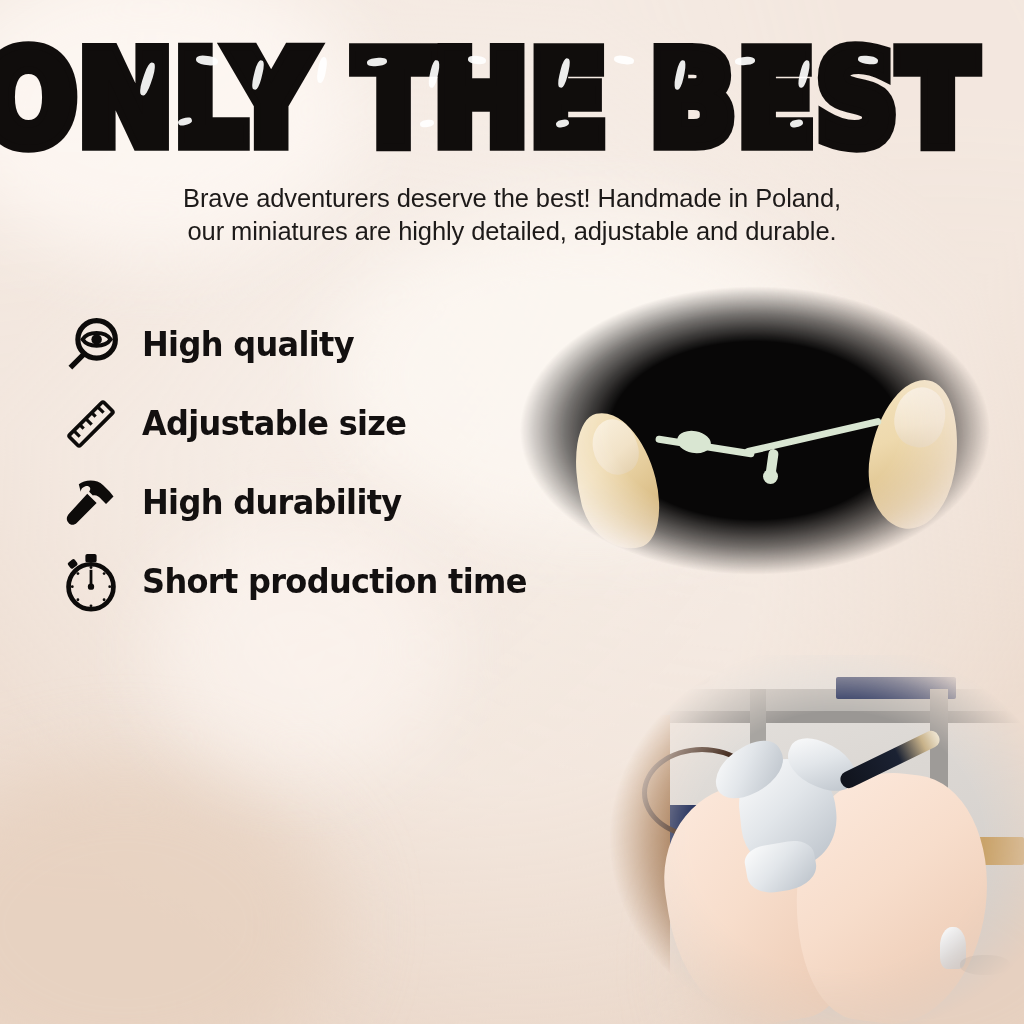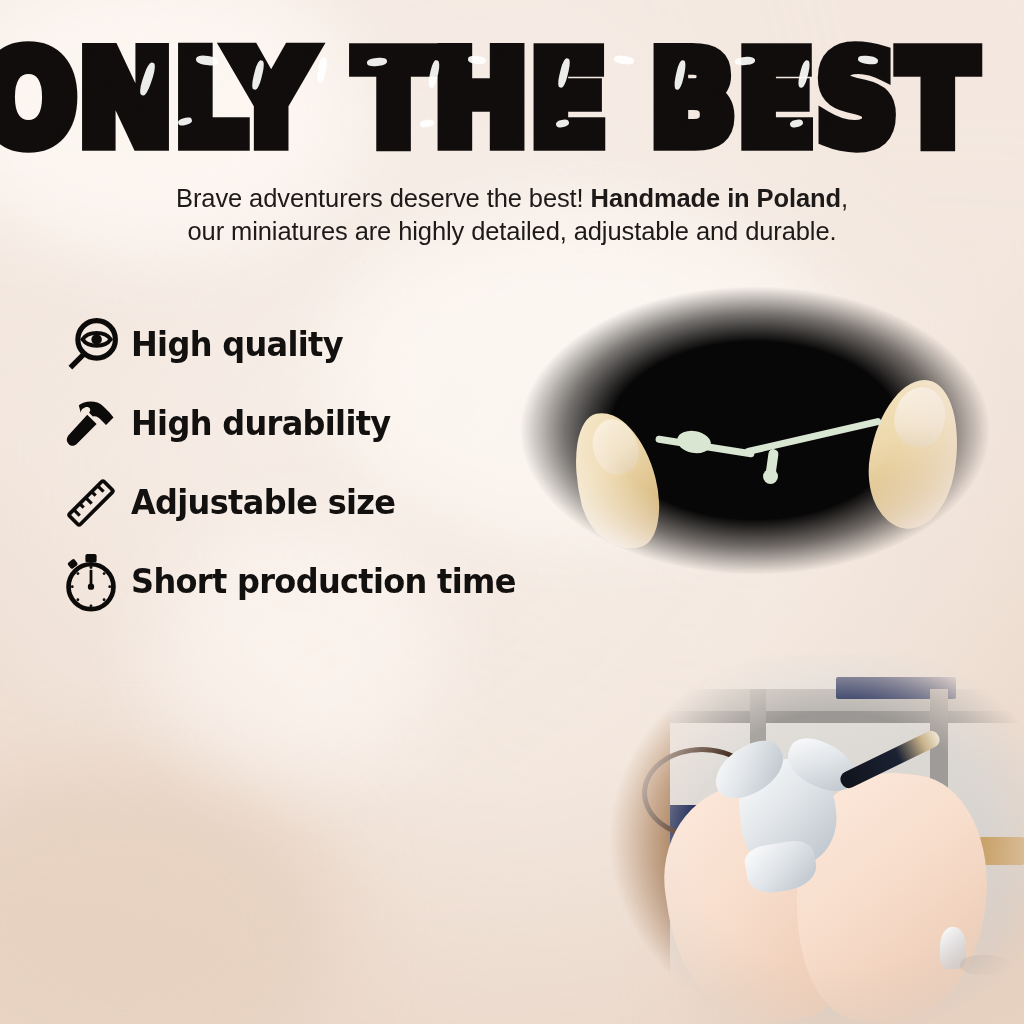--- a/index.html
+++ b/index.html
@@ -50,29 +50,29 @@
 
   
   #subtitle{
     position:absolute;left:0;right:0;top:182px;
     text-align:center;
     color:#1d1a19;
     font-size:25.5px;
     line-height:1.30;
     letter-spacing:-.1px;
   }
-  #subtitle b{font-weight:700;}
+  #subtitle b{font-weight:400;}
 
   
   #features{position:absolute;left:58px;top:305px;width:700px;}
   .feat{
     position:relative;
     display:flex;align-items:center;
     height:79px;
-    gap:7px;
+    gap:18px;
   }
   .feat .ico{
     width:66px;height:62px;flex:0 0 66px;
     display:flex;align-items:center;justify-content:center;
   }
   .feat .ico svg{display:block;}
   .feat .lbl{
     font-family:"DejaVu Sans", sans-serif;
     font-weight:700;
     font-size:33px;
@@ -170,45 +170,45 @@
           <path d="M23 26 C29 17, 47 17, 53 26 C47 35, 29 35, 23 26 Z" fill="none" stroke="#0d0b0a" stroke-width="4.2"></path>
           <circle cx="38" cy="26" r="5.6" fill="#0d0b0a"></circle>
         </svg>
       </span>
       <span class="lbl">High quality</span>
     </div>
 
     <div class="feat">
       <span class="ico">
         <svg width="60" height="60" viewBox="0 0 64 64">
-          <path d="M19 12 C25 7, 38 6, 45 13 L52 20 L56 25 L48 33 L43 28
-                   C41 25, 37 23, 34 24 L30 20 C33 16, 30 13, 26 14
-                   C23 15, 21 17, 21 20 Z" fill="#0d0b0a"></path>
-          <path d="M28 22 L38 32 L17 53 C14 56, 10 56, 8 53 C5 50, 6 46, 9 43 Z" fill="#0d0b0a"></path>
-        </svg>
-      </span>
-      <span class="lbl">High durability</span>
-    </div>
-
-    <div class="feat">
-      <span class="ico">
-        <svg width="60" height="60" viewBox="0 0 64 64">
           <g transform="rotate(-45 32 32)">
             <rect x="6" y="24" width="52" height="16" rx="2" fill="none" stroke="#0d0b0a" stroke-width="4"></rect>
             <g stroke="#0d0b0a" stroke-width="3.4">
               <line x1="14" y1="24" x2="14" y2="33"></line>
               <line x1="23" y1="24" x2="23" y2="30"></line>
               <line x1="32" y1="24" x2="32" y2="33"></line>
               <line x1="41" y1="24" x2="41" y2="30"></line>
               <line x1="50" y1="24" x2="50" y2="33"></line>
             </g>
           </g>
         </svg>
       </span>
       <span class="lbl">Adjustable size</span>
+    </div>
+
+    <div class="feat">
+      <span class="ico">
+        <svg width="60" height="60" viewBox="0 0 64 64">
+          <path d="M19 12 C25 7, 38 6, 45 13 L52 20 L56 25 L48 33 L43 28
+                   C41 25, 37 23, 34 24 L30 20 C33 16, 30 13, 26 14
+                   C23 15, 21 17, 21 20 Z" fill="#0d0b0a"></path>
+          <path d="M28 22 L38 32 L17 53 C14 56, 10 56, 8 53 C5 50, 6 46, 9 43 Z" fill="#0d0b0a"></path>
+        </svg>
+      </span>
+      <span class="lbl">High durability</span>
     </div>
 
 
     <div class="feat">
       <span class="ico">
         <svg width="58" height="60" viewBox="0 0 62 64">
           <rect x="25" y="2" width="12" height="9" rx="2" fill="#0d0b0a"></rect>
           <rect x="7" y="9" width="9" height="8" rx="2" fill="#0d0b0a" transform="rotate(-38 11 13)"></rect>
           <circle cx="31" cy="37" r="24" fill="none" stroke="#0d0b0a" stroke-width="5"></circle>
           <line x1="31" y1="37" x2="31" y2="19" stroke="#0d0b0a" stroke-width="3"></line>

